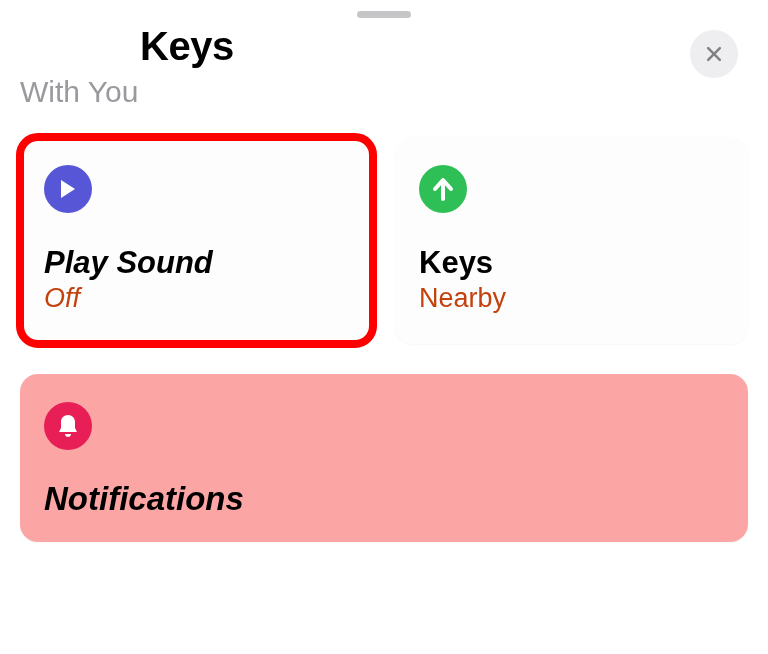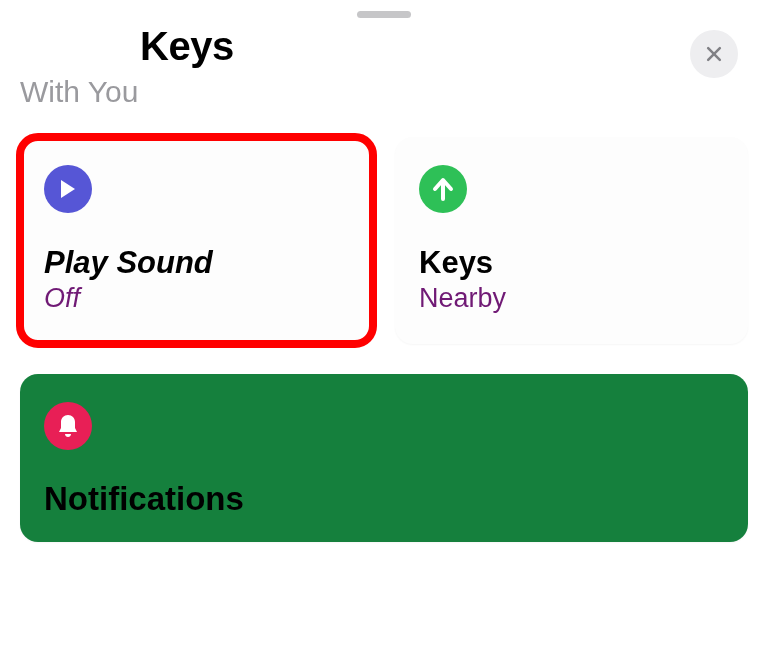--- a/index.html
+++ b/index.html
@@ -106,28 +106,29 @@
       background: #2ec057;
     }
     .card-title {
       font-size: 31px;
       font-weight: 600;
       color: #000;
       margin-bottom: 2px;
     }
     .card-sub {
       font-size: 27px;
-      color: #701a75;
+      color: #c2410c;
     }
     .section {
       margin: 30px 20px 0 20px;
-      background: #15803d;
+      background: #fca5a5;
       border-radius: 18px;
       padding: 28px 24px 24px 24px;
       box-shadow: 0 1px 2px rgba(0,0,0,0.04);
+      font-style: italic;
     }
     .icon-bell-wrap {
       width: 48px;
       height: 48px;
       border-radius: 50%;
       background: #e81f56;
       display: flex;
       align-items: center;
       justify-content: center;
       margin-bottom: 30px;

